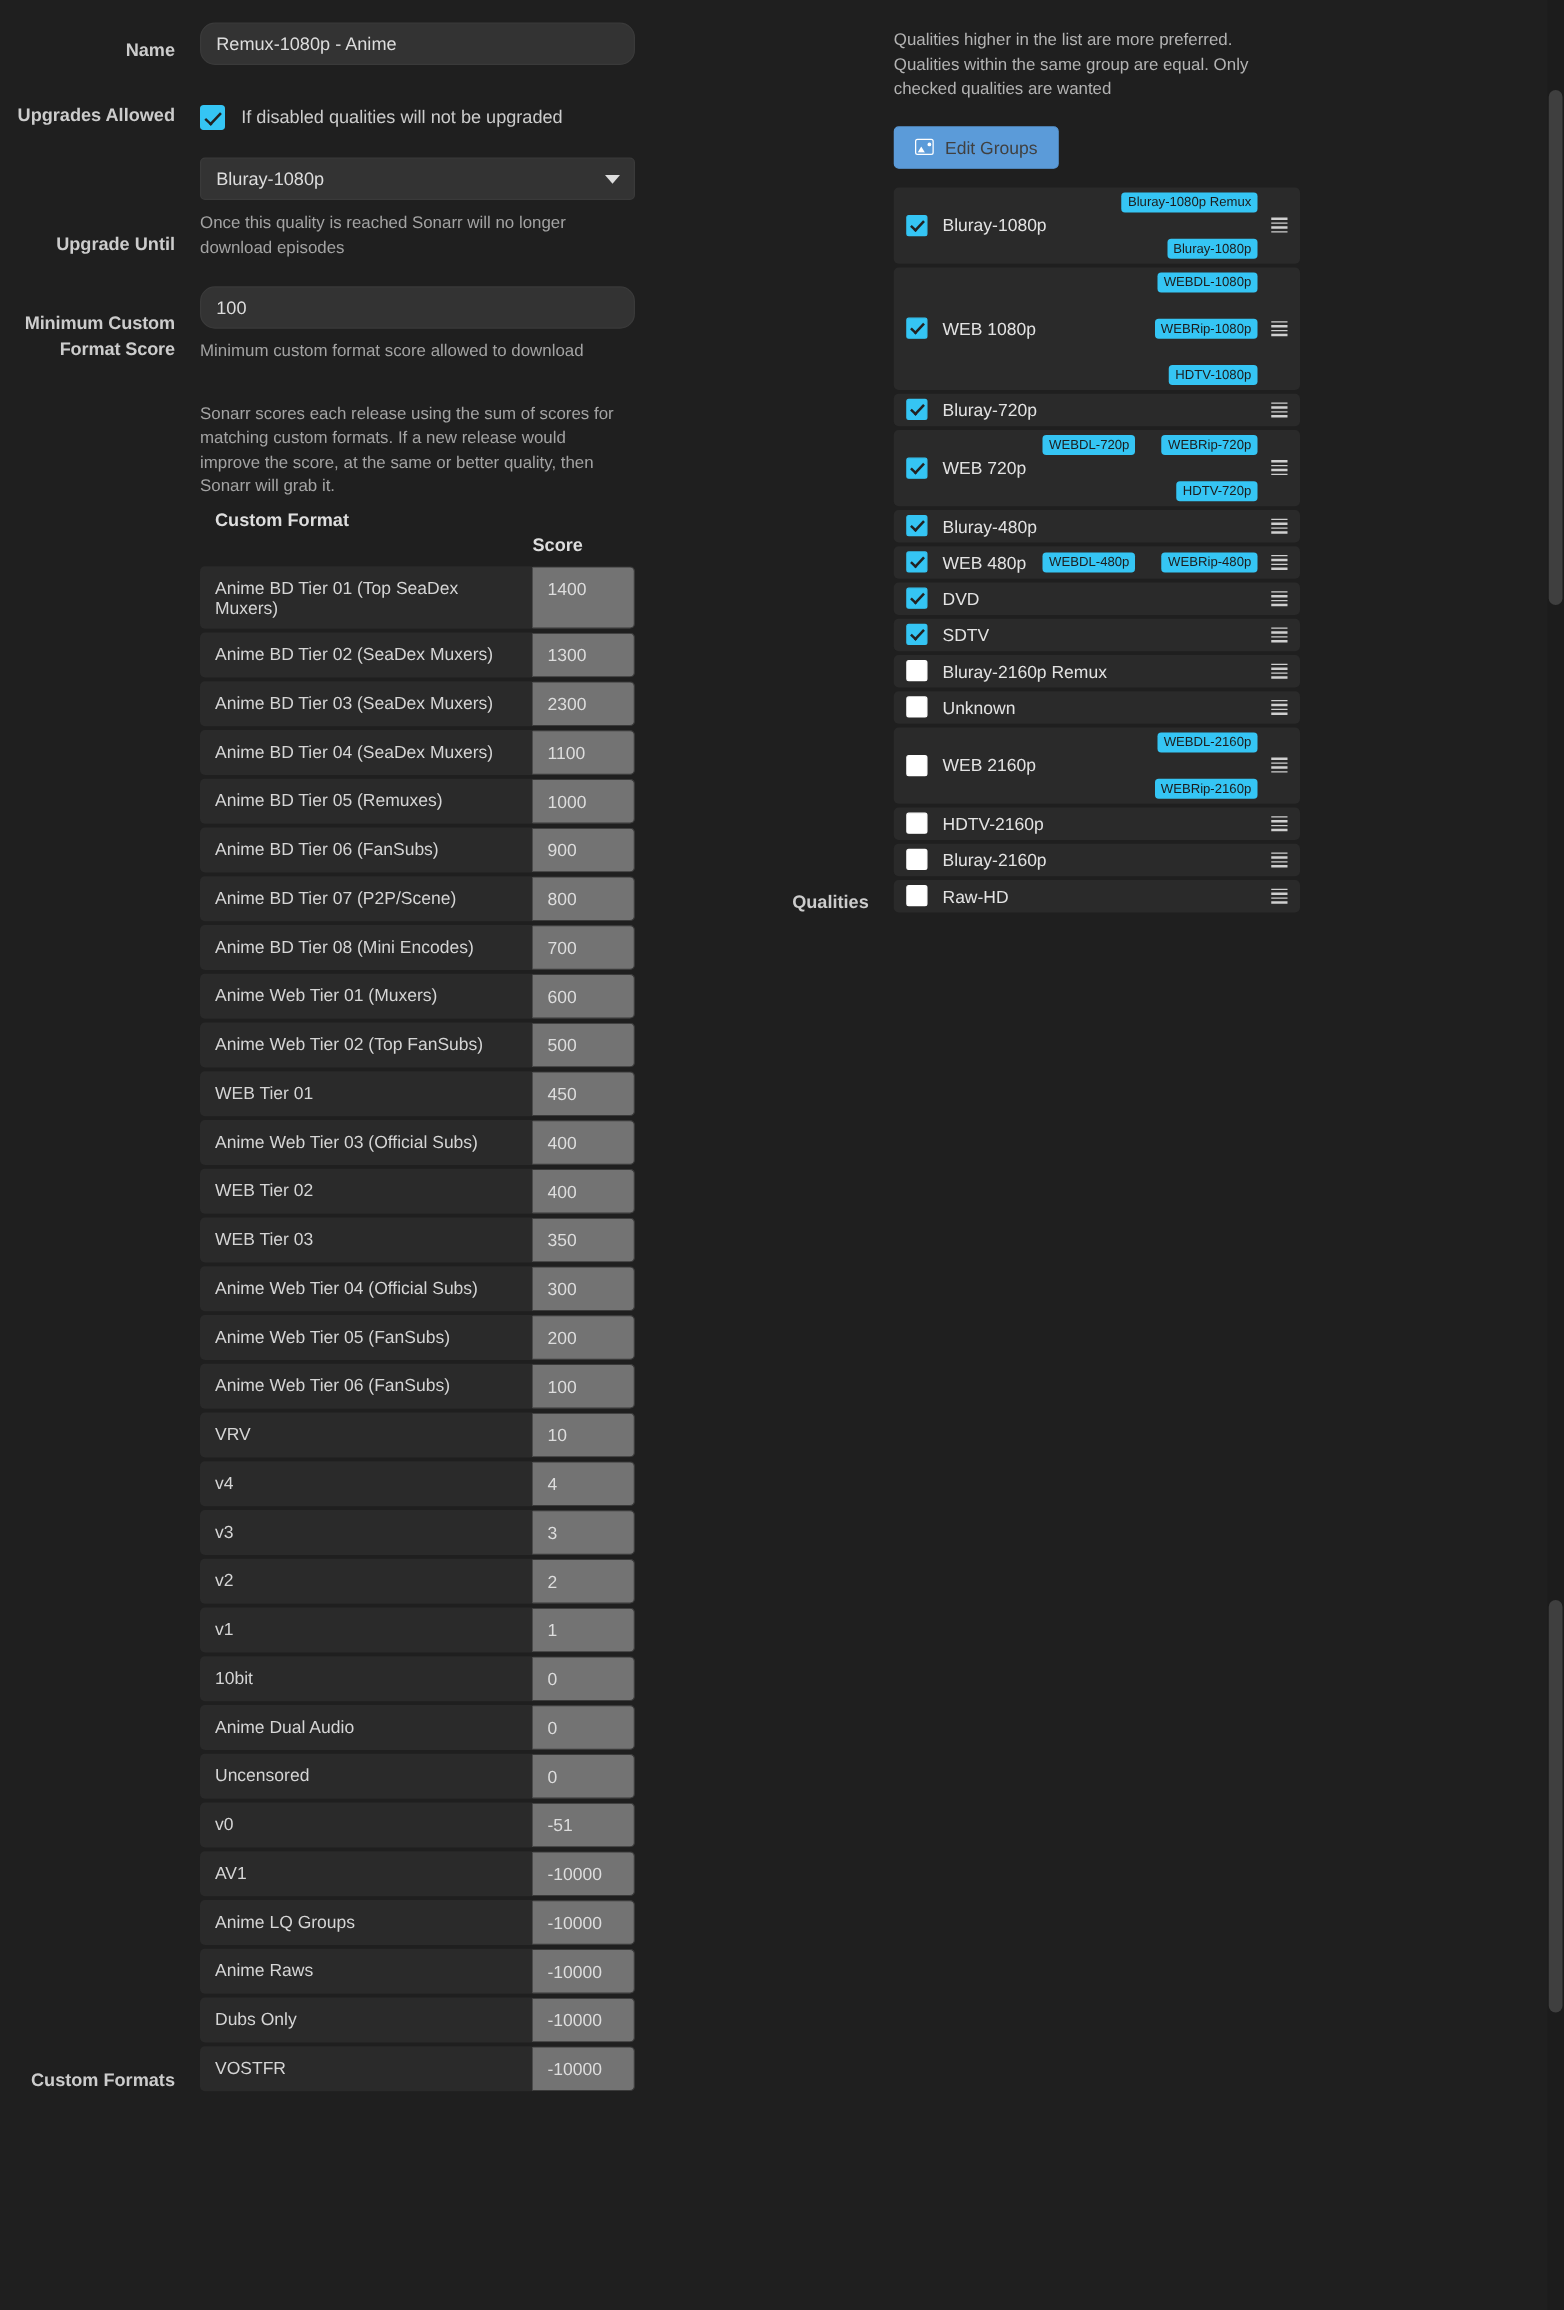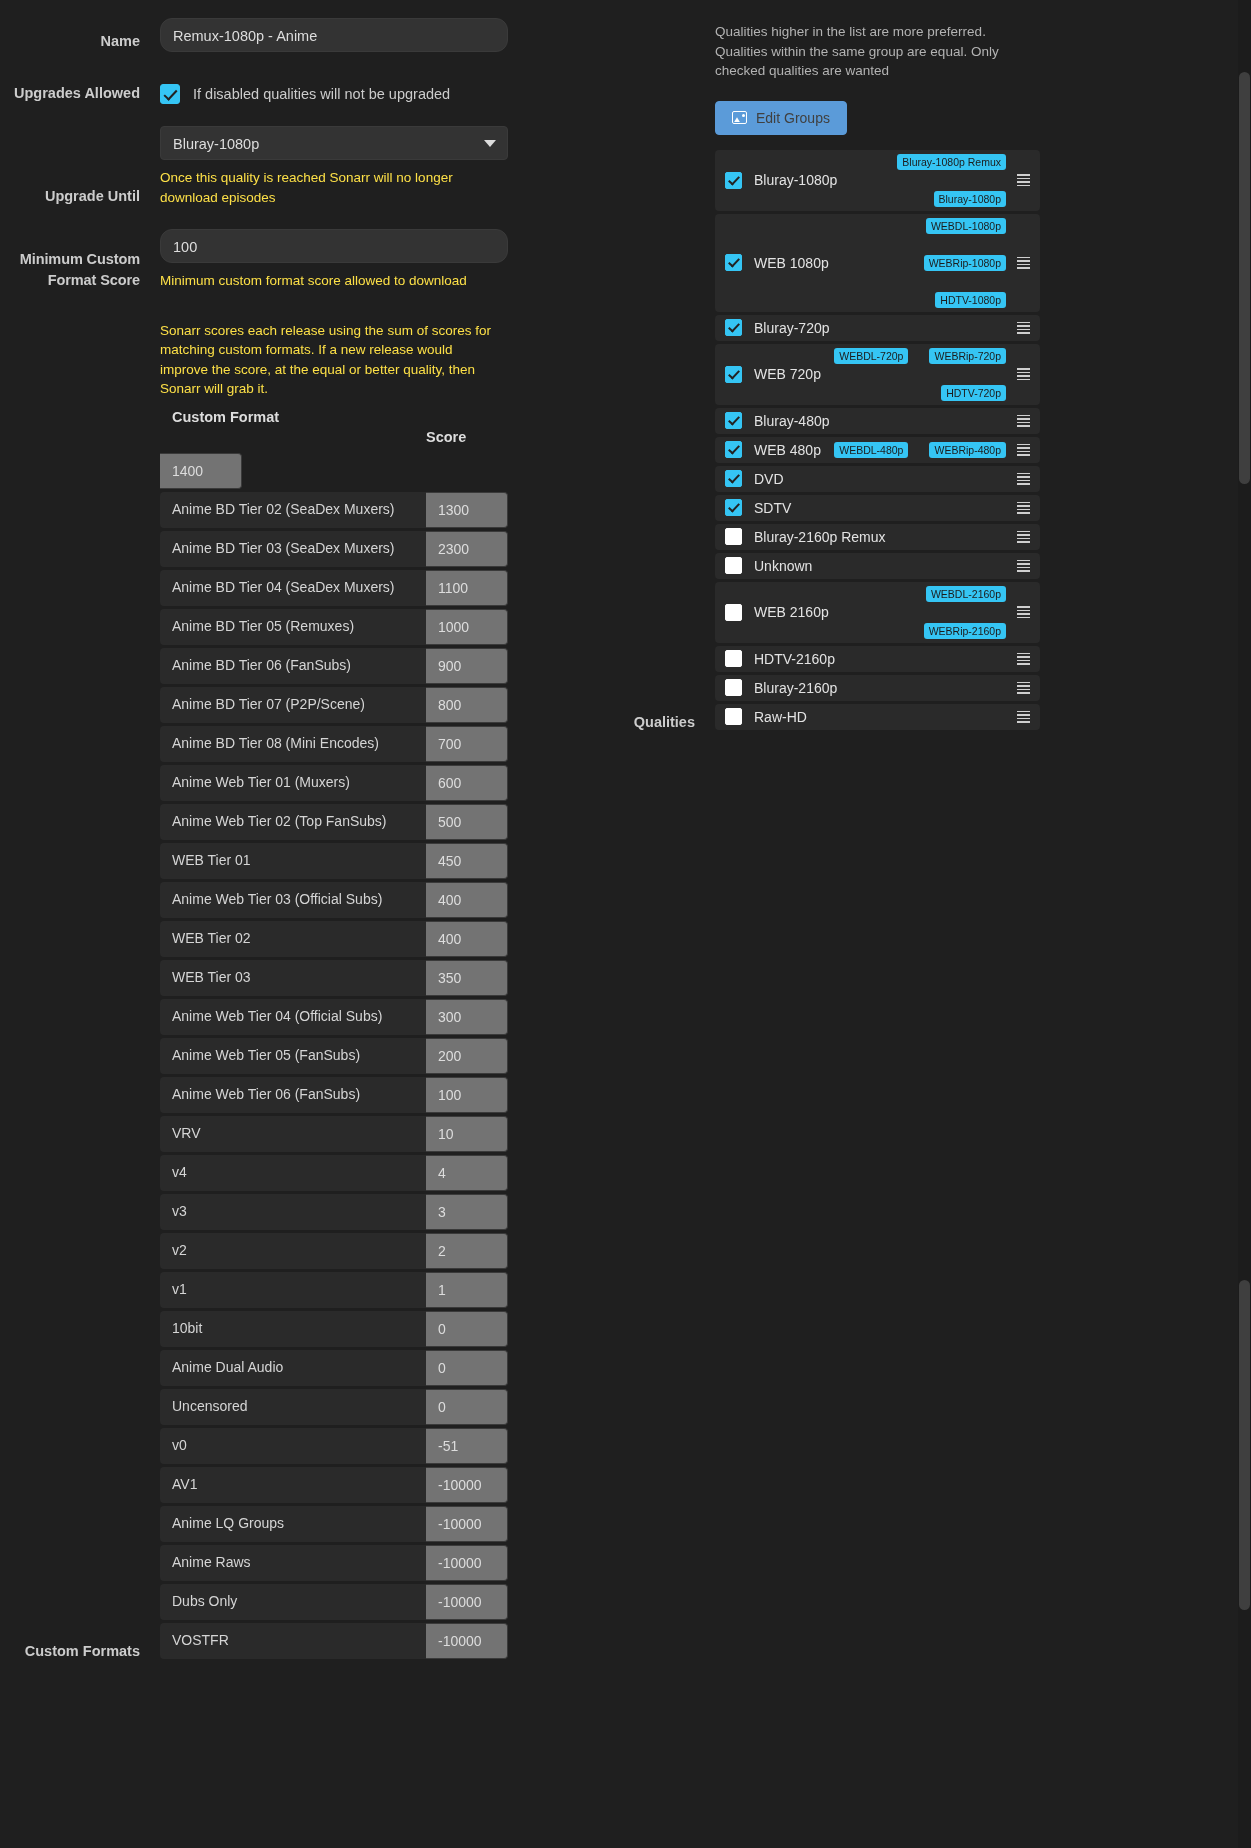--- a/index.html
+++ b/index.html
@@ -78,21 +78,21 @@
     margin-top: -3px;
     width: 0; height: 0;
     border-left: 6px solid transparent;
     border-right: 6px solid transparent;
     border-top: 7px solid #ddd;
   }
   .help-text {
     width: 340px;
     margin-top: 8px;
     font-size: 13.5px;
-    color: #fde047;
+    color: #a3a3a3;
     line-height: 1.45;
   }
 
   
   .cb-row { display: flex; align-items: center; padding-top: 6px; }
   .checkbox {
     width: 20px; height: 20px;
     border-radius: 3px;
     flex: 0 0 20px;
     position: relative;
@@ -320,28 +320,29 @@
         <div class="form-control">
           <div class="text-input">100</div>
           <div class="help-text">Minimum custom format score allowed to download</div>
         </div>
       </div>
 
 
       <div class="form-row">
         <div class="form-label">Custom Formats</div>
         <div class="form-control">
-          <div class="help-text">Sonarr scores each release using the sum of scores for matching custom formats. If a new release would improve the score, at the equal or better quality, then Sonarr will grab it.</div>
+          <div class="help-text">Sonarr scores each release using the sum of scores for matching custom formats. If a new release would improve the score, at the same or better quality, then Sonarr will grab it.</div>
           <div class="cf-table">
             <div class="cf-head">
               <div class="cf-c1">Custom Format</div>
               <div class="cf-c2">Score</div>
             </div>
             <div id="cf-rows">
                 <div class="cf-row">
+                  <div class="cf-name">Anime BD Tier 01 (Top SeaDex Muxers)</div>
                   <div class="cf-score">1400</div>
                 </div>
                 <div class="cf-row">
                   <div class="cf-name">Anime BD Tier 02 (SeaDex Muxers)</div>
                   <div class="cf-score">1300</div>
                 </div>
                 <div class="cf-row">
                   <div class="cf-name">Anime BD Tier 03 (SeaDex Muxers)</div>
                   <div class="cf-score">2300</div>
                 </div>

